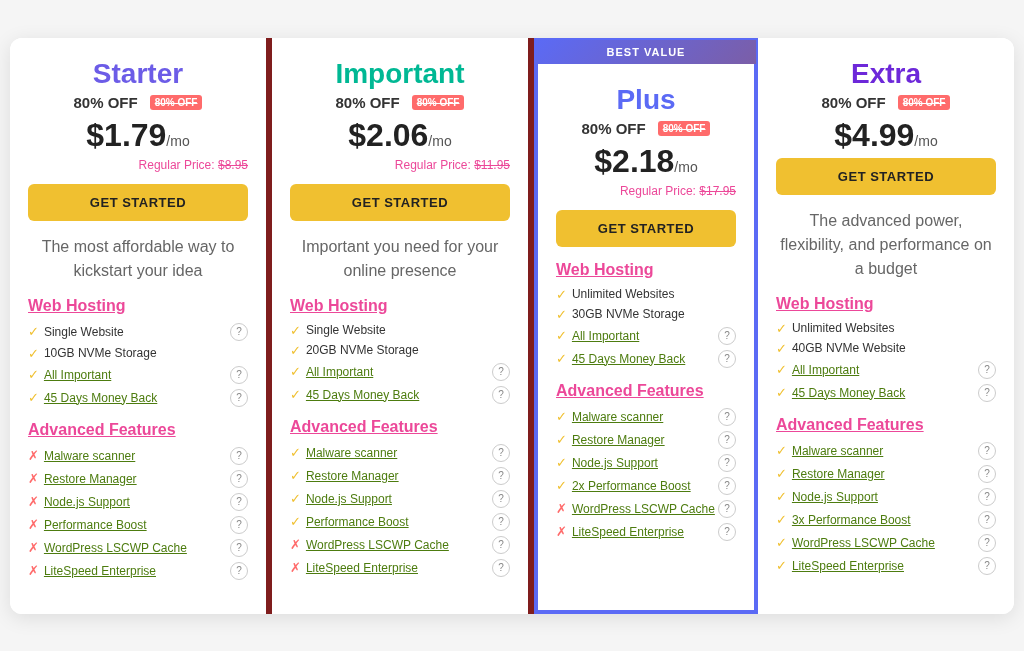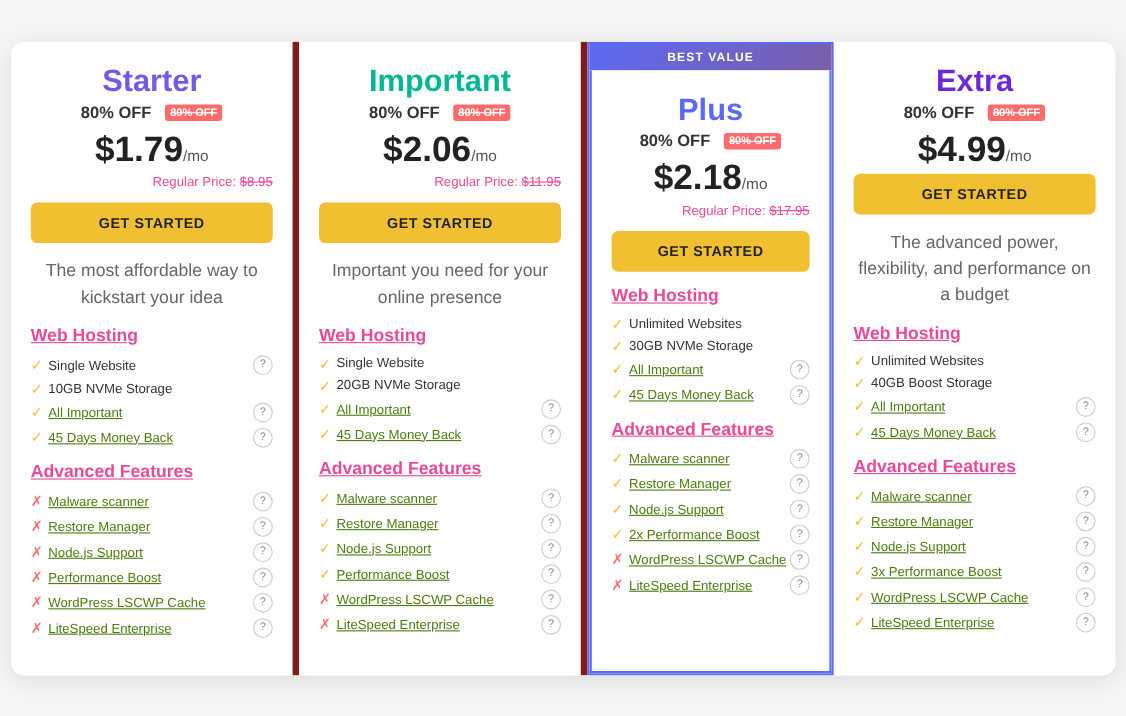--- a/index.html
+++ b/index.html
@@ -476,21 +476,21 @@
         <li class="feature-item">
       <span class="feature-left">
         <span class="check-icon">✓</span>
         <span class="feature-name">Unlimited Websites</span>
       </span>
 
     </li>
         <li class="feature-item">
       <span class="feature-left">
         <span class="check-icon">✓</span>
-        <span class="feature-name">40GB Boost Storage</span>
+        <span class="feature-name">40GB NVMe Website</span>
       </span>
 
     </li>
         <li class="feature-item">
       <span class="feature-left">
         <span class="check-icon">✓</span>
         <span class="feature-name underline">All Important</span>
       </span>
       <span class="info-btn">?</span>
     </li>

